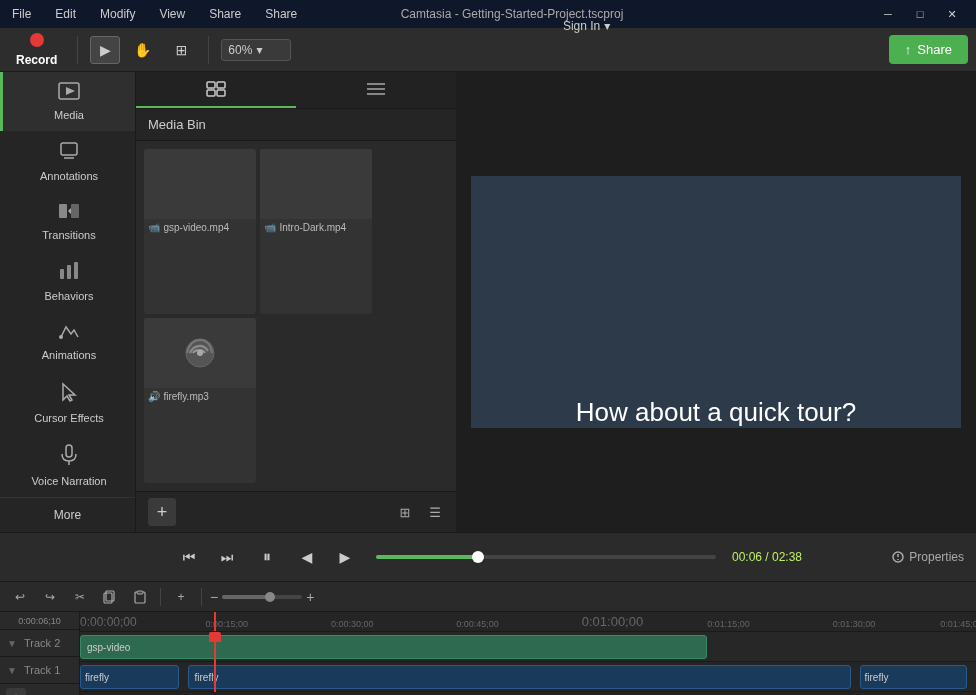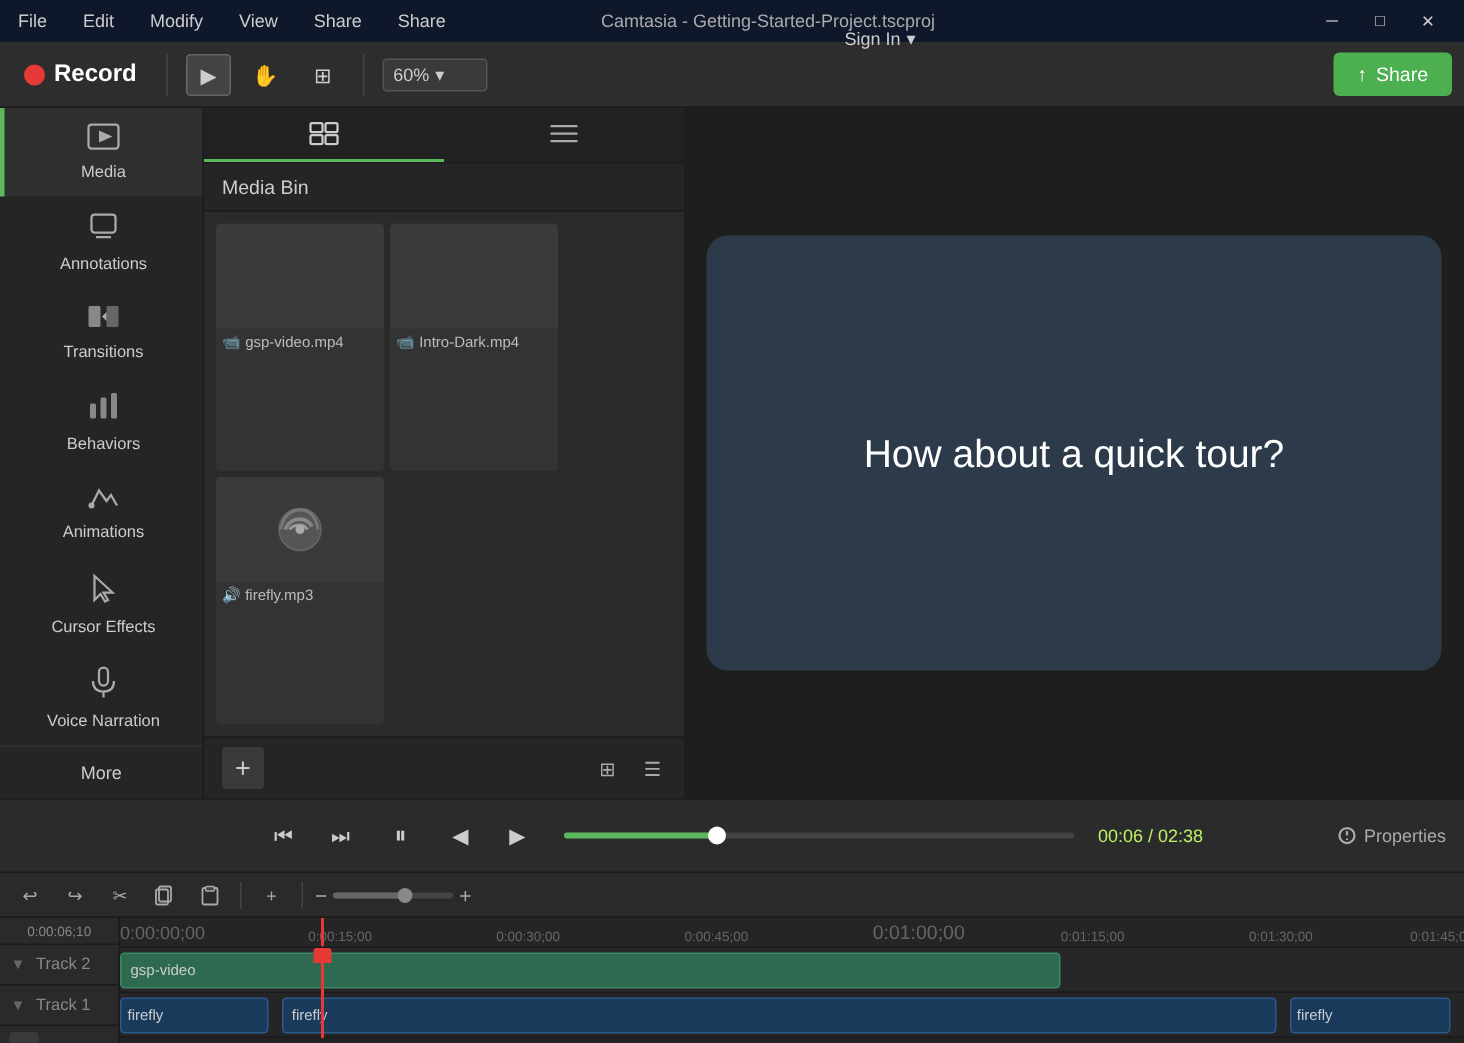--- a/index.html
+++ b/index.html
@@ -8,21 +8,21 @@
     
     .menu-bar { display: flex; align-items: center; background: #0f172a; height: 28px; padding: 0 8px; gap: 16px; }
     .menu-bar .app-title { position: absolute; left: 50%; transform: translateX(-50%); color: #aaa; font-size: 12px; margin-left: 24px; }
     .menu-item { color: #ccc; font-size: 12px; cursor: pointer; padding: 2px 4px; }
     .window-controls { margin-left: auto; display: flex; gap: 0; }
     .win-btn { width: 32px; height: 28px; display: flex; align-items: center; justify-content: center; cursor: pointer; color: #ccc; font-size: 11px; }
     .sign-in { color: #ccc; font-size: 12px; cursor: pointer; display: flex; align-items: center; gap: 4px; margin-left: auto; }
 
     
     .toolbar { display: flex; align-items: center; background: #2d2d2d; height: 44px; padding: 0 8px; gap: 8px; border-bottom: 1px solid #1a1a1a; }
-    .record-btn { display: flex; align-items: center; gap: 6px; padding: 0 8px; color: #fff; font-size: 16px; font-weight: 600; }
+    .record-btn { display: flex; align-items: center; gap: 6px; padding: 0 8px; color: #fff; font-size: 12px; font-weight: 600; flex-direction: column; }
     .record-dot { width: 14px; height: 14px; background: #e53935; border-radius: 50%; }
     .toolbar-sep { width: 1px; height: 28px; background: #444; margin: 0 4px; }
     .tool-btn { width: 30px; height: 28px; display: flex; align-items: center; justify-content: center; background: transparent; border: none; color: #ccc; cursor: pointer; border-radius: 3px; font-size: 14px; }
     .tool-btn.active { background: #444; border: 1px solid #666; }
     .zoom-select { background: #3a3a3a; border: 1px solid #555; color: #ccc; padding: 3px 6px; border-radius: 3px; font-size: 12px; display: flex; align-items: center; gap: 4px; cursor: pointer; min-width: 70px; }
     .share-btn { margin-left: auto; background: #4caf50; color: #fff; border: none; padding: 7px 16px; border-radius: 4px; font-size: 13px; cursor: pointer; display: flex; align-items: center; gap: 6px; font-weight: 500; }
 
     
     .sidebar { width: 136px; background: #252525; border-right: 1px solid #1a1a1a; display: flex; flex-direction: column; }
     .sidebar-item { display: flex; flex-direction: column; align-items: center; justify-content: center; padding: 10px 4px; cursor: pointer; border-left: 3px solid transparent; gap: 4px; }
@@ -42,21 +42,21 @@
     .media-thumb { width: 112px; height: 70px; background: #444; display: flex; align-items: center; justify-content: center; }
     .media-thumb.audio { background: #3a3a3a; }
     .media-name { font-size: 10px; padding: 3px 4px; color: #bbb; display: flex; align-items: center; gap: 3px; white-space: nowrap; overflow: hidden; text-overflow: ellipsis; }
     .media-add-btn { width: 28px; height: 28px; background: #3a3a3a; border: none; color: #ccc; font-size: 18px; cursor: pointer; border-radius: 3px; display: flex; align-items: center; justify-content: center; margin: 4px; }
     .media-panel-footer { display: flex; align-items: center; padding: 2px 8px; border-top: 1px solid #1a1a1a; background: #252525; justify-content: space-between; }
     .view-btns { display: flex; gap: 4px; }
     .view-btn { width: 26px; height: 24px; background: transparent; border: none; color: #aaa; cursor: pointer; border-radius: 3px; font-size: 13px; }
 
     
     .preview-area { width: 520px; background: #1e1e1e; display: flex; align-items: center; justify-content: center; position: relative; }
-    .preview-screen { width: 490px; height: 290px; background: #2d3a4a; display: flex; align-items: center; justify-content: center; border-radius: 14px; }
+    .preview-screen { width: 490px; height: 252px; background: #2d3a4a; display: flex; align-items: flex-end; justify-content: center; }
     .preview-text { color: #ffffff; font-size: 26px; font-weight: 300; }
 
     
     .transport { height: 50px; background: #2b2b2b; border-top: 1px solid #1a1a1a; border-bottom: 1px solid #1a1a1a; display: flex; align-items: center; justify-content: center; gap: 8px; position: relative; }
     .transport-btn { width: 30px; height: 30px; background: transparent; border: none; color: #ccc; cursor: pointer; border-radius: 50%; display: flex; align-items: center; justify-content: center; font-size: 14px; }
     .transport-btn.play-pause { width: 34px; height: 34px; font-size: 16px; }
     .progress-bar { flex: 1; max-width: 340px; height: 4px; background: #444; border-radius: 2px; position: relative; cursor: pointer; margin: 0 8px; }
     .progress-fill { width: 30%; height: 100%; background: #5cb85c; border-radius: 2px; }
     .progress-handle { width: 12px; height: 12px; background: #fff; border-radius: 50%; position: absolute; top: -4px; left: 30%; margin-left: -6px; }
     .time-display { color: #bef264; font-size: 12px; white-space: nowrap; }

